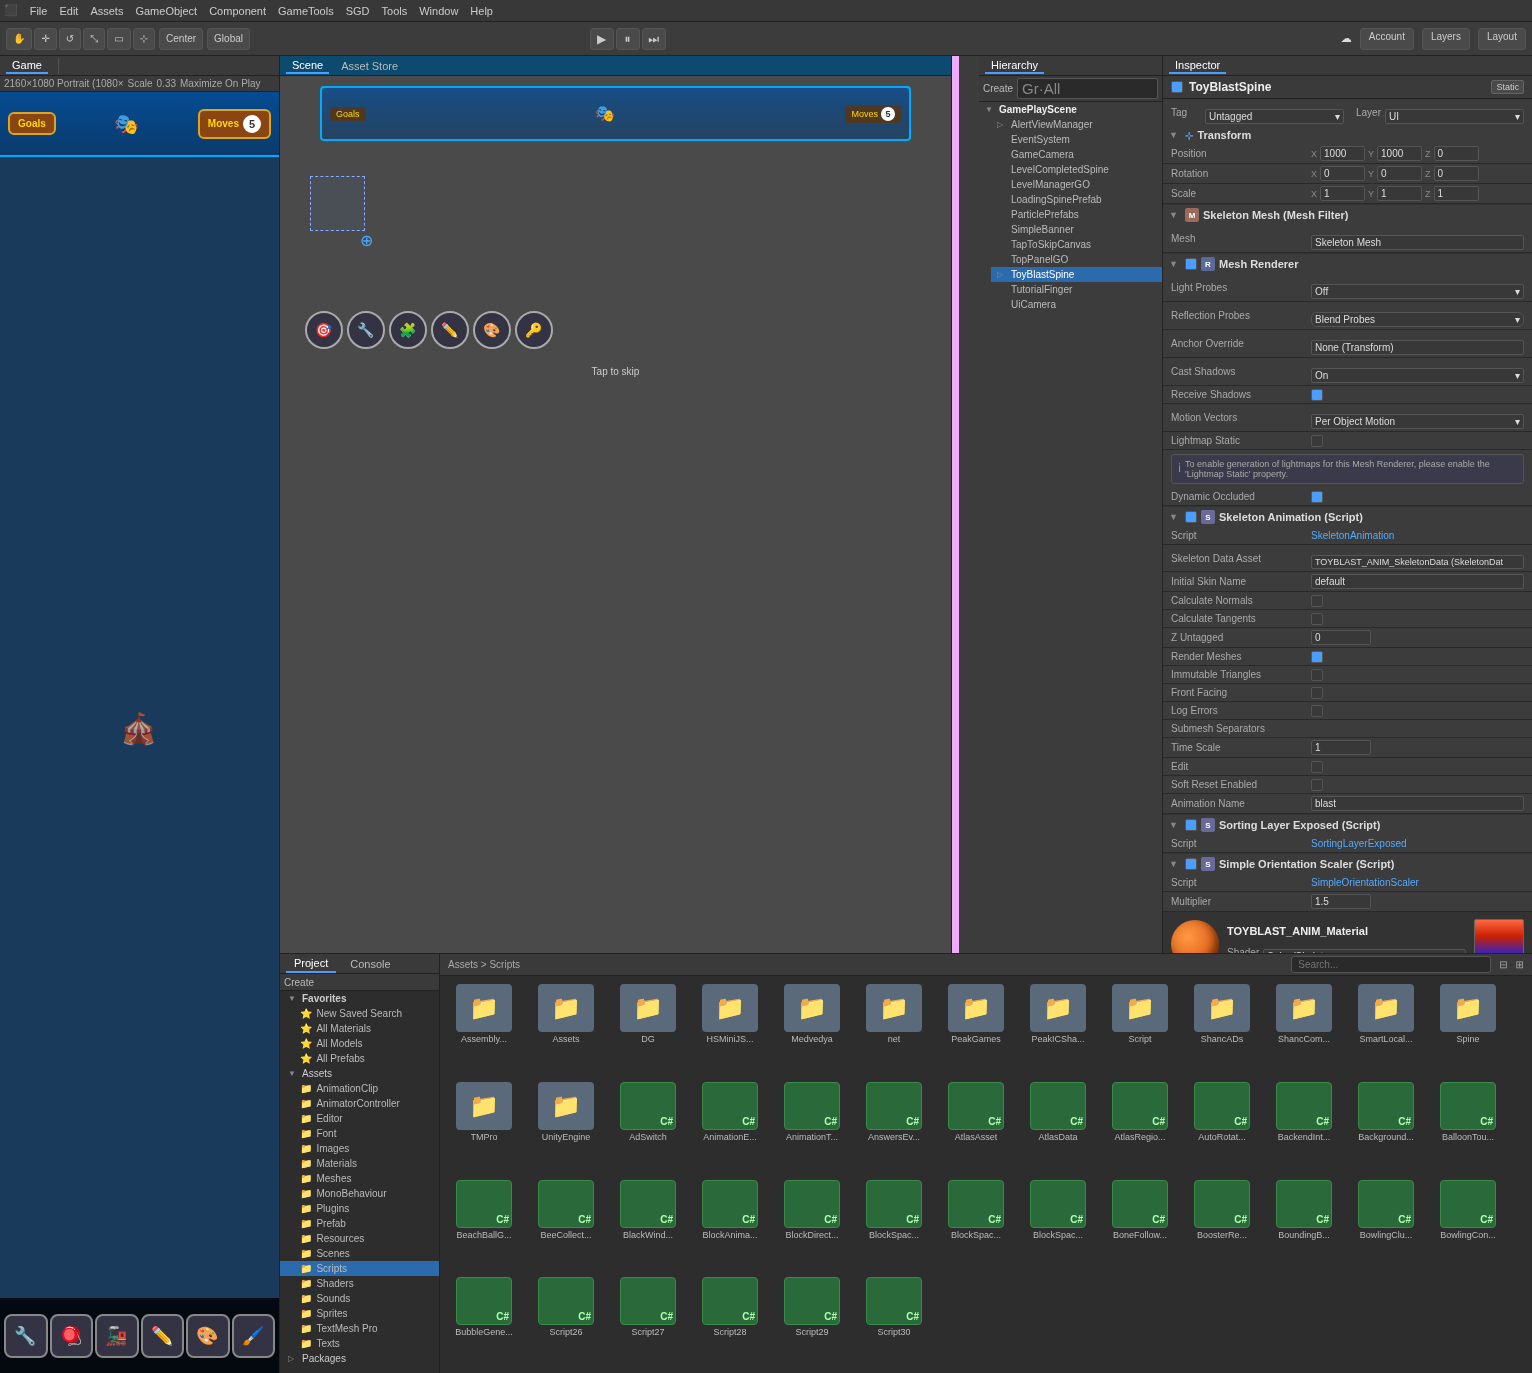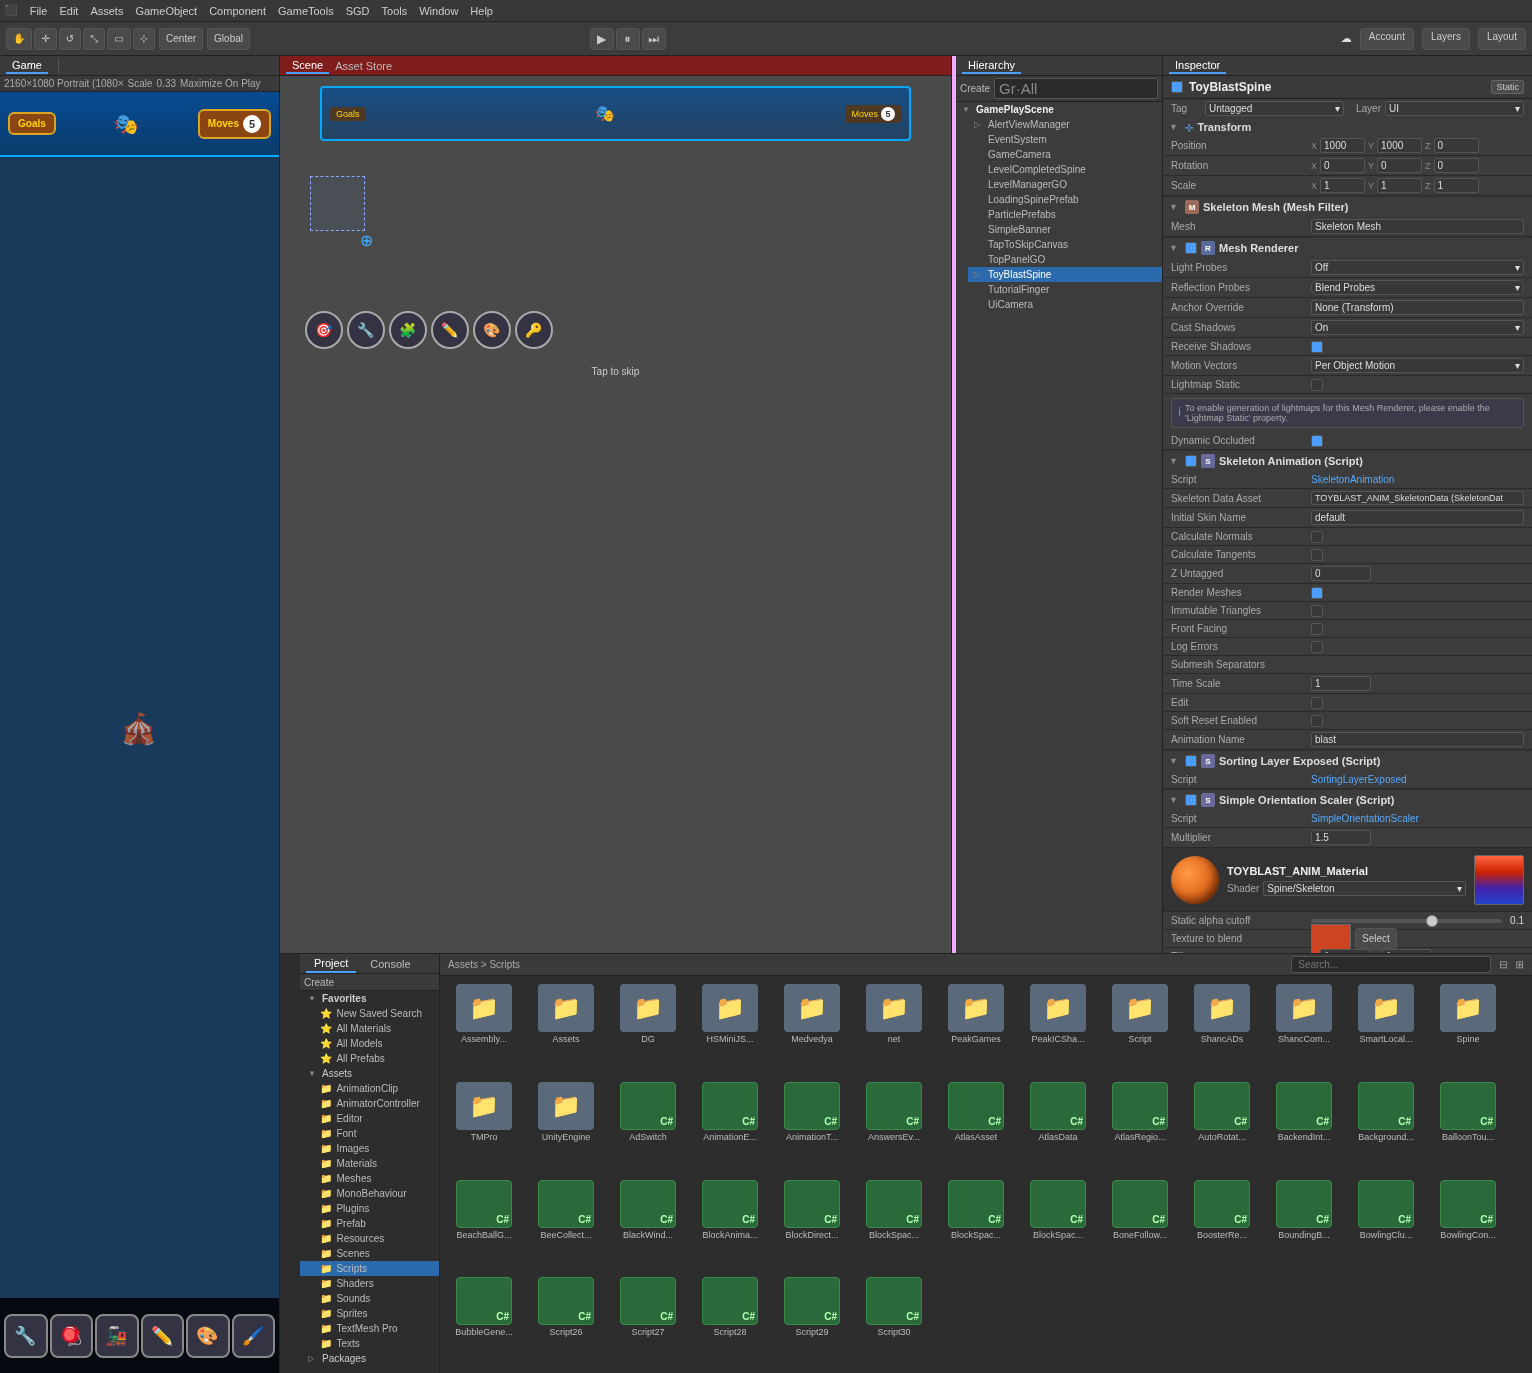--- a/index.html
+++ b/index.html
@@ -22,43 +22,43 @@
     #main-layout { display: flex; height: calc(1373px - 56px); }
 
     
     #left-panel { width: 280px; display: flex; flex-direction: column; border-right: 1px solid #222; }
     .panel-header { background: #3a3a3a; border-bottom: 1px solid #222; padding: 2px 6px; display: flex; align-items: center; gap: 6px; font-size: 11px; color: #bbb; height: 20px; }
     .panel-tab { font-size: 11px; color: #bbb; cursor: pointer; padding: 1px 6px; }
     .panel-tab.active { color: #fff; border-bottom: 2px solid #4a9eff; }
     .panel-controls { background: #3a3a3a; border-bottom: 1px solid #222; padding: 2px 4px; display: flex; align-items: center; gap: 4px; font-size: 10px; color: #aaa; flex-wrap: wrap; }
     #game-view { flex: 1; background: #1a1a1a; position: relative; overflow: hidden; }
     .game-canvas { width: 100%; height: 100%; background: linear-gradient(#1a3a5c, #0d1f35); position: relative; }
-    .scene-header { background: #7f1d1d; border-bottom: 1px solid #222; padding: 2px 6px; display: flex; align-items: center; gap: 0; height: 20px; }
+    .scene-header { background: #0c4a6e; border-bottom: 1px solid #222; padding: 2px 6px; display: flex; align-items: center; gap: 6px; height: 20px; }
     .scene-controls { background: #3a3a3a; border-bottom: 1px solid #222; padding: 2px 4px; display: flex; align-items: center; gap: 4px; font-size: 10px; height: 24px; }
     #scene-viewport { flex: 1; background: #4a4a4a; position: relative; overflow: hidden; }
-    #hierarchy-panel { width: 210px; border-left: 4px solid #f0abfc; display: flex; flex-direction: column; }
+    #hierarchy-panel { width: 210px; border-left: 7px solid #f0abfc; display: flex; flex-direction: column; padding-left: 20px; }
     #inspector-panel { width: 370px; border-left: 1px solid #222; display: flex; flex-direction: column; overflow-y: auto; }
 
     
     #bottom-panel { height: 420px; display: flex; border-top: 1px solid #222; }
-    #project-browser { width: 160px; border-right: 1px solid #222; display: flex; flex-direction: column; background: #2d2d2d; padding-left: 20px; }
+    #project-browser { width: 160px; border-right: 1px solid #222; display: flex; flex-direction: column; background: #2d2d2d; }
     #asset-main { flex: 1; display: flex; flex-direction: column; background: #2d2d2d; }
 
     
     .inspector-section { border-bottom: 1px solid #333; }
     .inspector-header { background: #3c3c3c; padding: 3px 6px; display: flex; align-items: center; gap: 4px; font-size: 11px; font-weight: bold; cursor: pointer; }
     .inspector-row { display: flex; align-items: center; padding: 2px 8px; min-height: 18px; font-size: 10px; border-bottom: 1px solid #2a2a2a; }
     .inspector-label { color: #aaa; width: 140px; flex-shrink: 0; }
     .inspector-value { color: #ddd; flex: 1; display: flex; align-items: center; gap: 4px; }
     .inspector-field { background: #383838; border: 1px solid #555; border-radius: 2px; color: #ddd; font-size: 10px; padding: 1px 3px; min-width: 40px; }
     .xyz-group { display: flex; gap: 3px; align-items: center; }
     .xyz-label { color: #888; font-size: 9px; }
     .checkbox-field { width: 12px; height: 12px; background: #383838; border: 1px solid #555; border-radius: 2px; display: flex; align-items: center; justify-content: center; }
     .checkbox-checked { background: #4a9eff; }
-    .dropdown-field { background: #383838; border: 1px solid #555; border-radius: 2px; color: #ddd; font-size: 10px; padding: 1px 3px; flex: 1; display: flex; justify-content: space-between; align-items: center; cursor: pointer; }
+    .dropdown-field { background: #383838; border: 1px solid #555; border-radius: 2px; color: #ddd; font-size: 10px; padding: 1px 3px; flex: 1; display: flex; justify-content: space-between; align-items: center; cursor: pointer; margin-top: 8px; }
 
     
     .hierarchy-item { padding: 2px 6px; font-size: 10px; color: #bbb; display: flex; align-items: center; gap: 4px; cursor: pointer; white-space: nowrap; }
     .hierarchy-item.selected { background: #2a6aad; color: #fff; }
     .hierarchy-indent { margin-left: 12px; }
     .tree-arrow { font-size: 8px; color: #888; width: 10px; }
 
     
     .project-item { padding: 2px 8px; font-size: 10px; color: #bbb; display: flex; align-items: center; gap: 4px; cursor: pointer; white-space: nowrap; }
     .project-item.selected { background: #2a6aad; }

